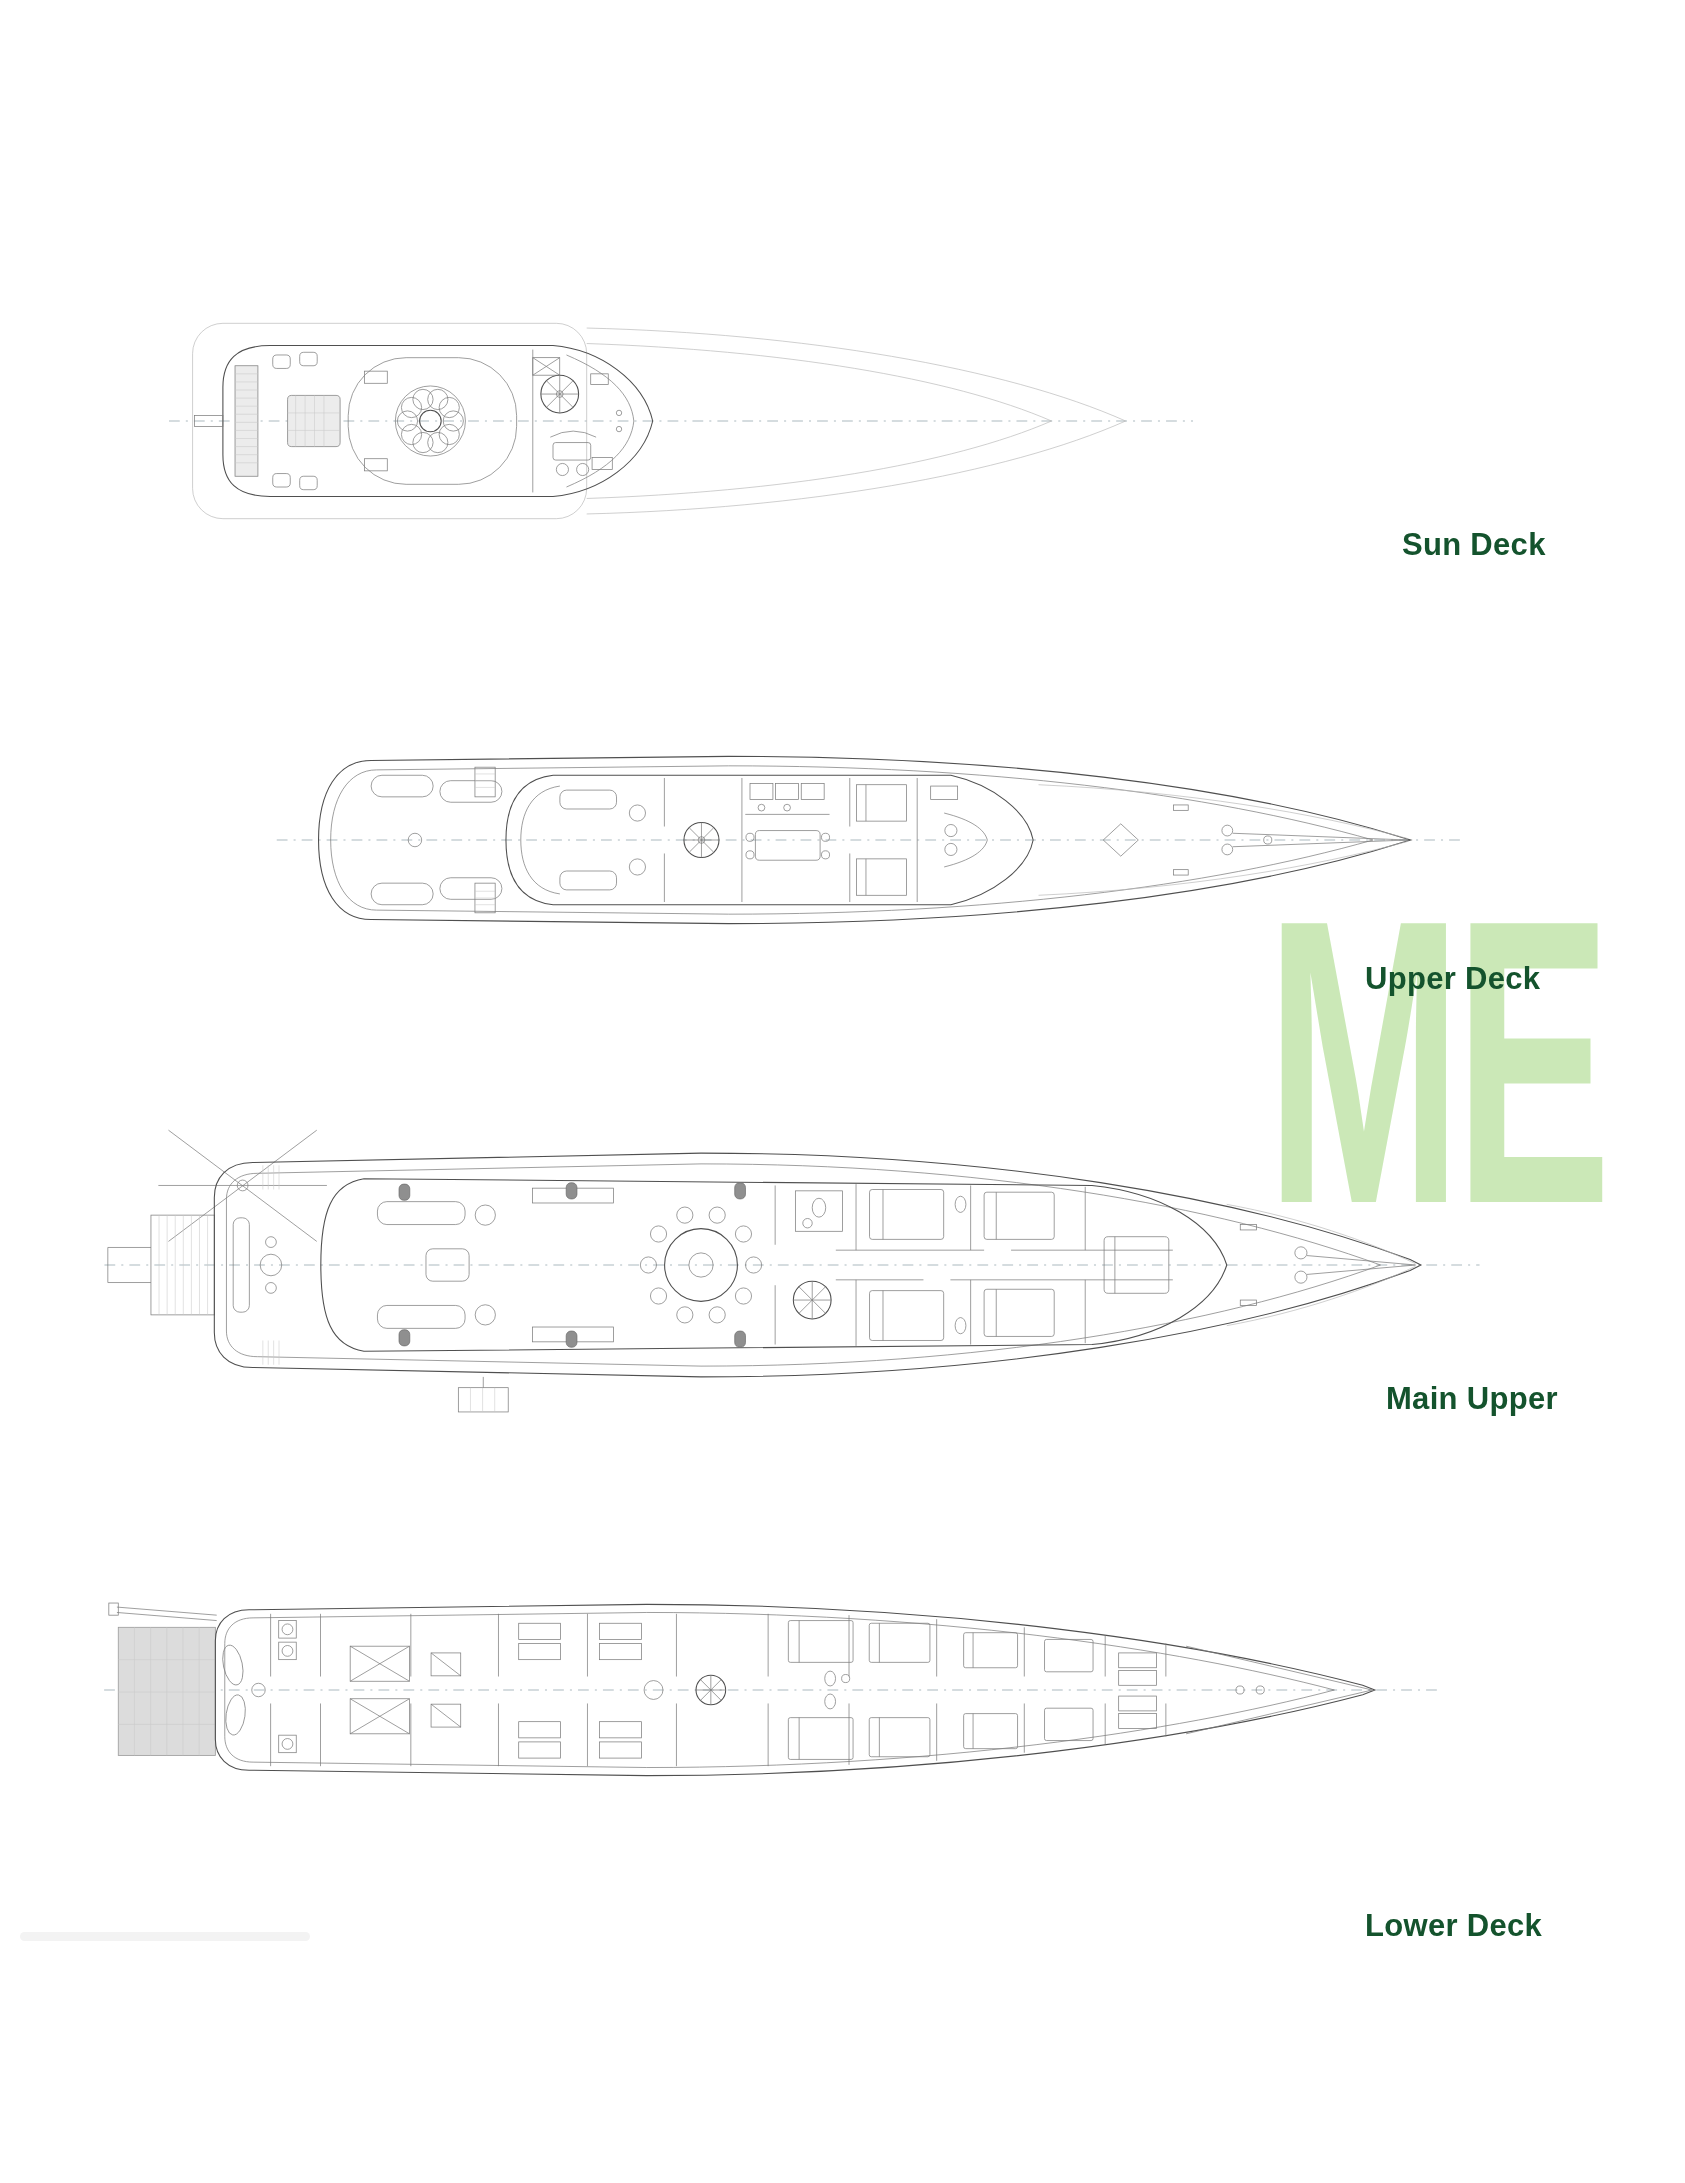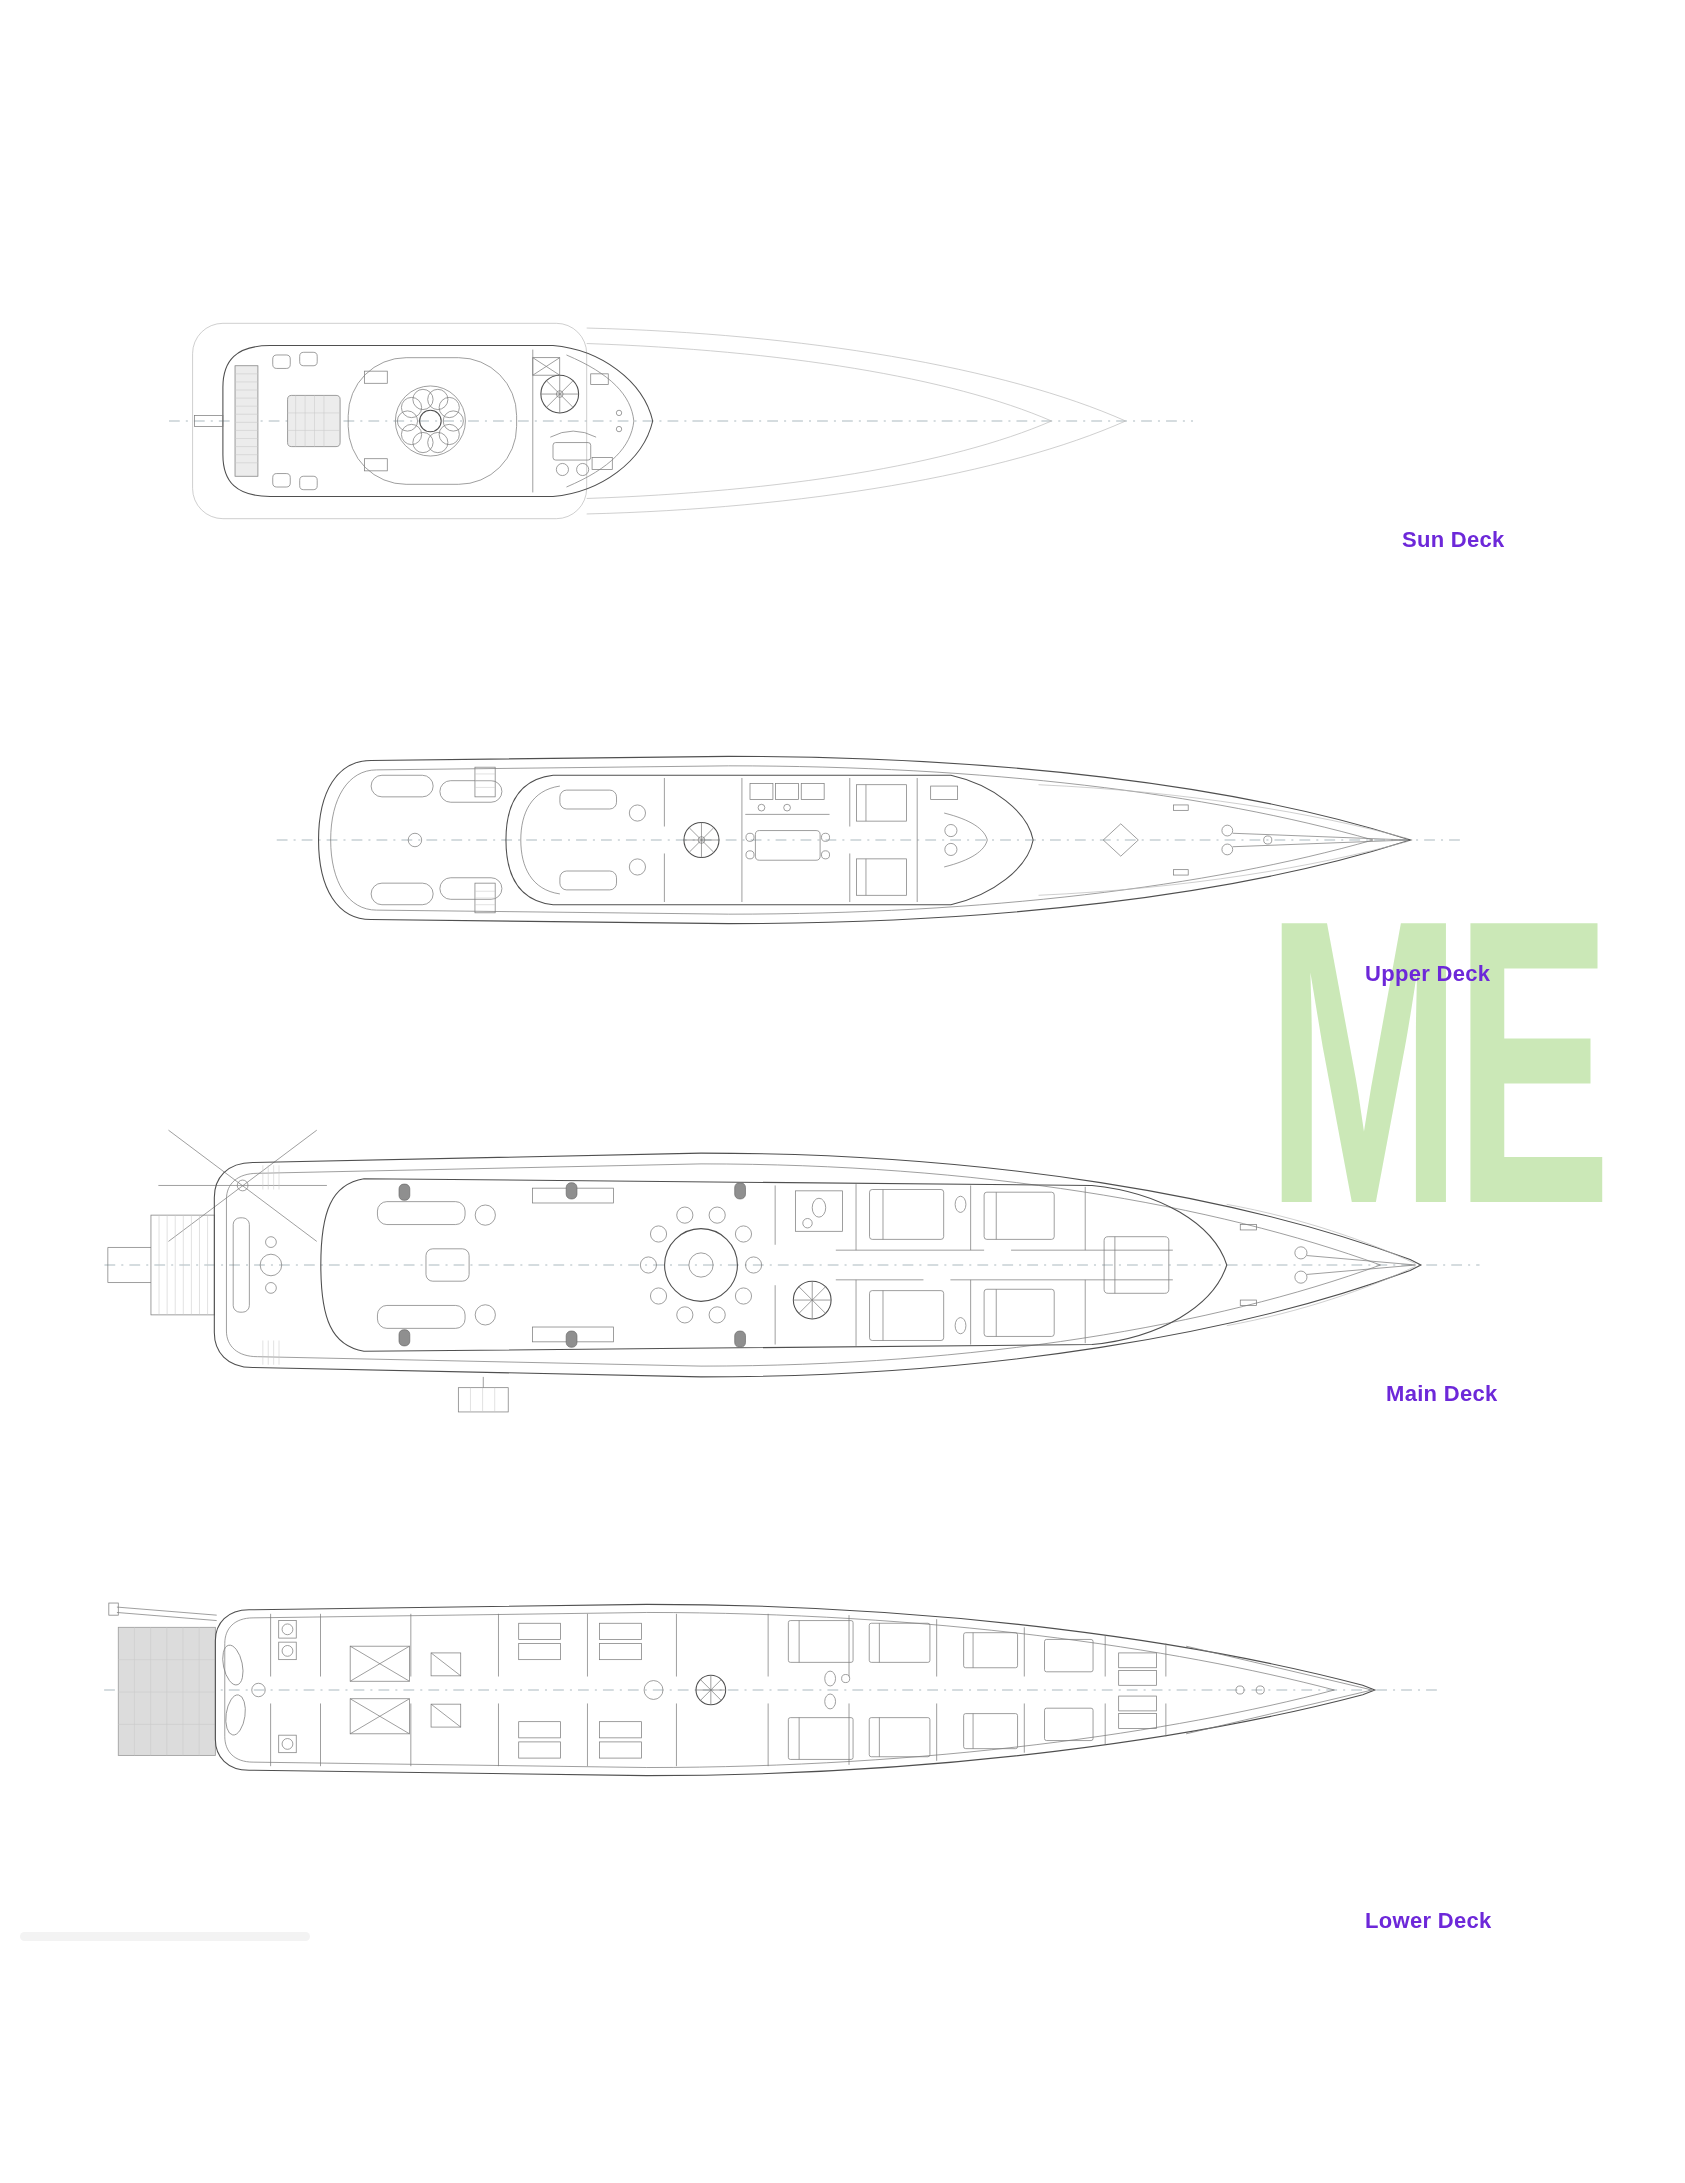--- a/index.html
+++ b/index.html
@@ -1,22 +1,22 @@
 <!DOCTYPE html>
 <html style="font-size:10.8px"><head>
 <meta charset="utf-8">
 <style>
   html,body{margin:0;padding:0;}
   body{
     width:1686px;height:2183px;position:relative;overflow:hidden;
     background:#ffffff;font-family:"Liberation Sans",sans-serif;
   }
   .deck-label{
-    position:absolute;z-index:3;font-weight:700;font-size:22px;
-    color:#6d28d9;letter-spacing:0.3px;white-space:nowrap;
+    position:absolute;z-index:3;font-weight:700;font-size:31px;
+    color:#14532d;letter-spacing:0.3px;white-space:nowrap;
   }
   .plan{position:absolute;z-index:2;}
   .watermark{
     position:absolute;left:1266px;top:916px;z-index:1;
     font-weight:800;font-size:405px;line-height:.72;
     color:#c2e5ab;opacity:.85;letter-spacing:-12px;
     transform:scaleX(.58);transform-origin:left top;white-space:nowrap;
   }
   .artifact{position:absolute;z-index:0;background:#f3f3f3;border-radius:4.7px;}
   
@@ -346,21 +346,21 @@
         <path class="fnt" d="M 1680 360 C 1790 340 1890 305 1960 272"></path>
       </g>
       <g>
         <rect class="ln2" x="540" y="452" width="74" height="36"></rect>
         <line class="thin" x1="558" y1="452" x2="558" y2="488"></line>
         <line class="thin" x1="576" y1="452" x2="576" y2="488"></line>
         <line class="thin" x1="594" y1="452" x2="594" y2="488"></line>
         <line class="ln2" x1="577" y1="436" x2="577" y2="452"></line>
       </g>
     </svg>
-    <div class="deck-label" style="left:1386px;top:1381px">Main Deck</div>
+    <div class="deck-label" style="left:1386px;top:1381px">Main Upper</div>
   </section>
 
   <section>
     <svg class="plan" style="left:94px;top:1545px" width="1355" height="290" viewBox="0 0 2010 430">
       <g>
         <line class="cl" x1="15" y1="215" x2="1995" y2="215"></line>
       </g>
       <g>
         <rect class="gray" x="36" y="122" width="144" height="190"></rect>
         <line class="thin" x1="60" y1="122" x2="60" y2="312"></line>

